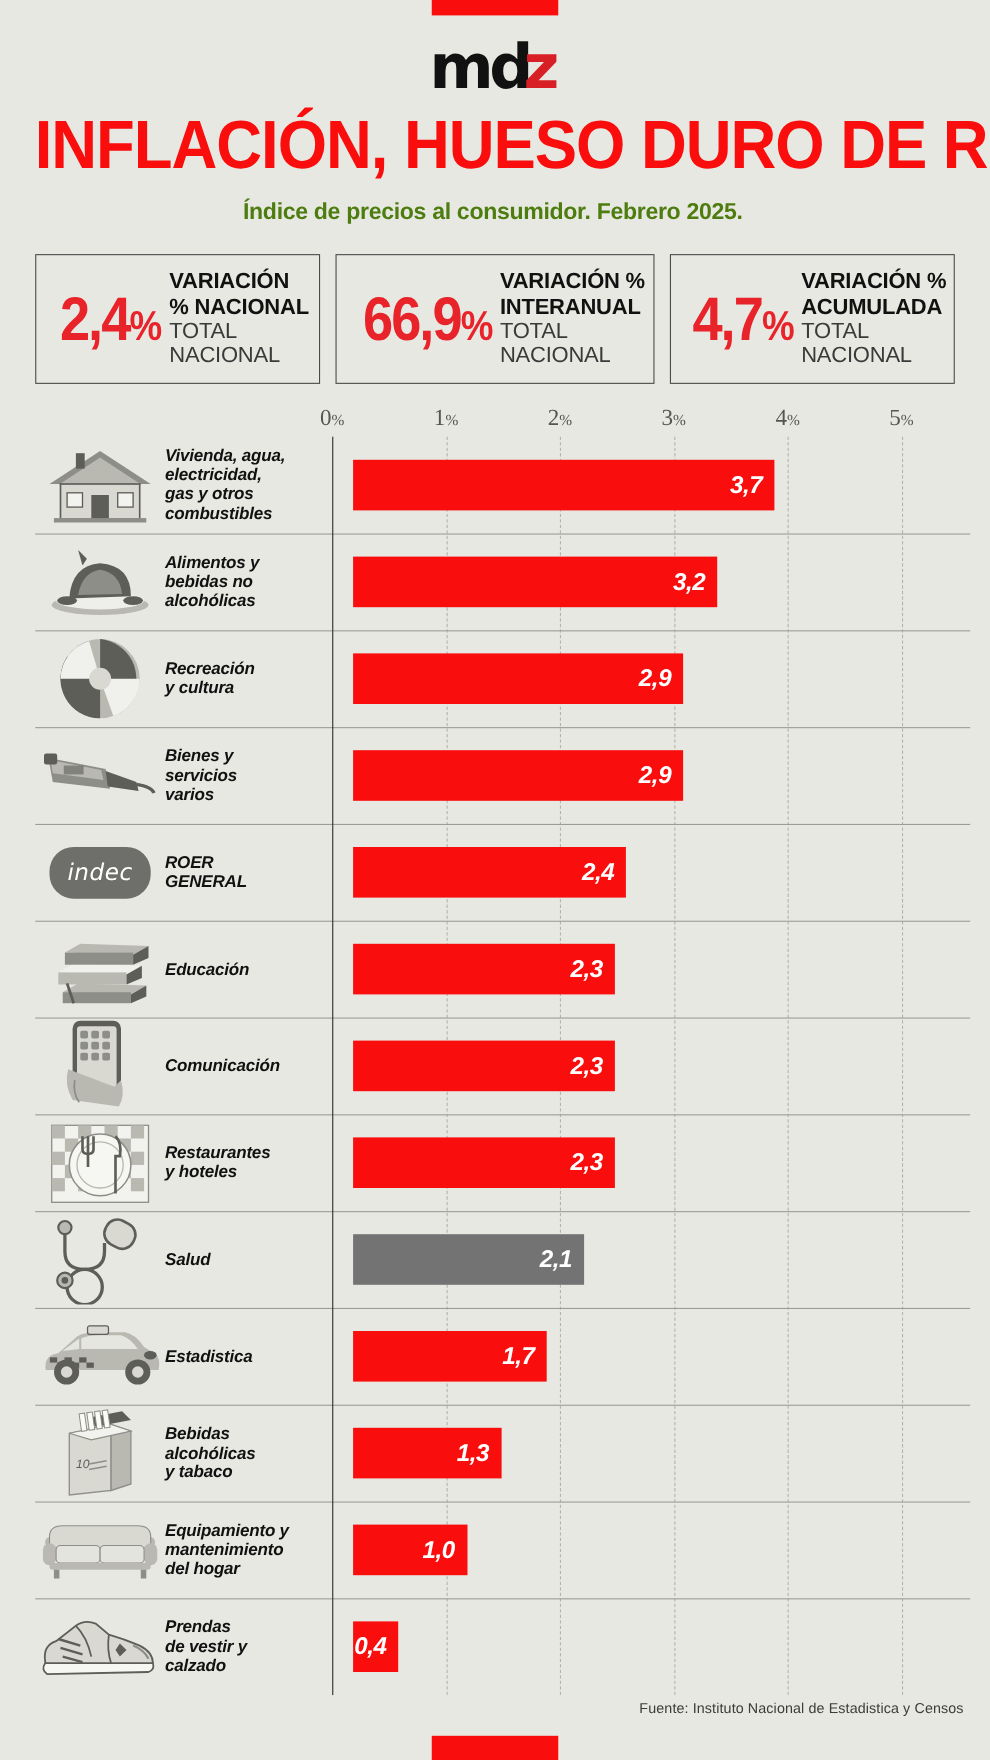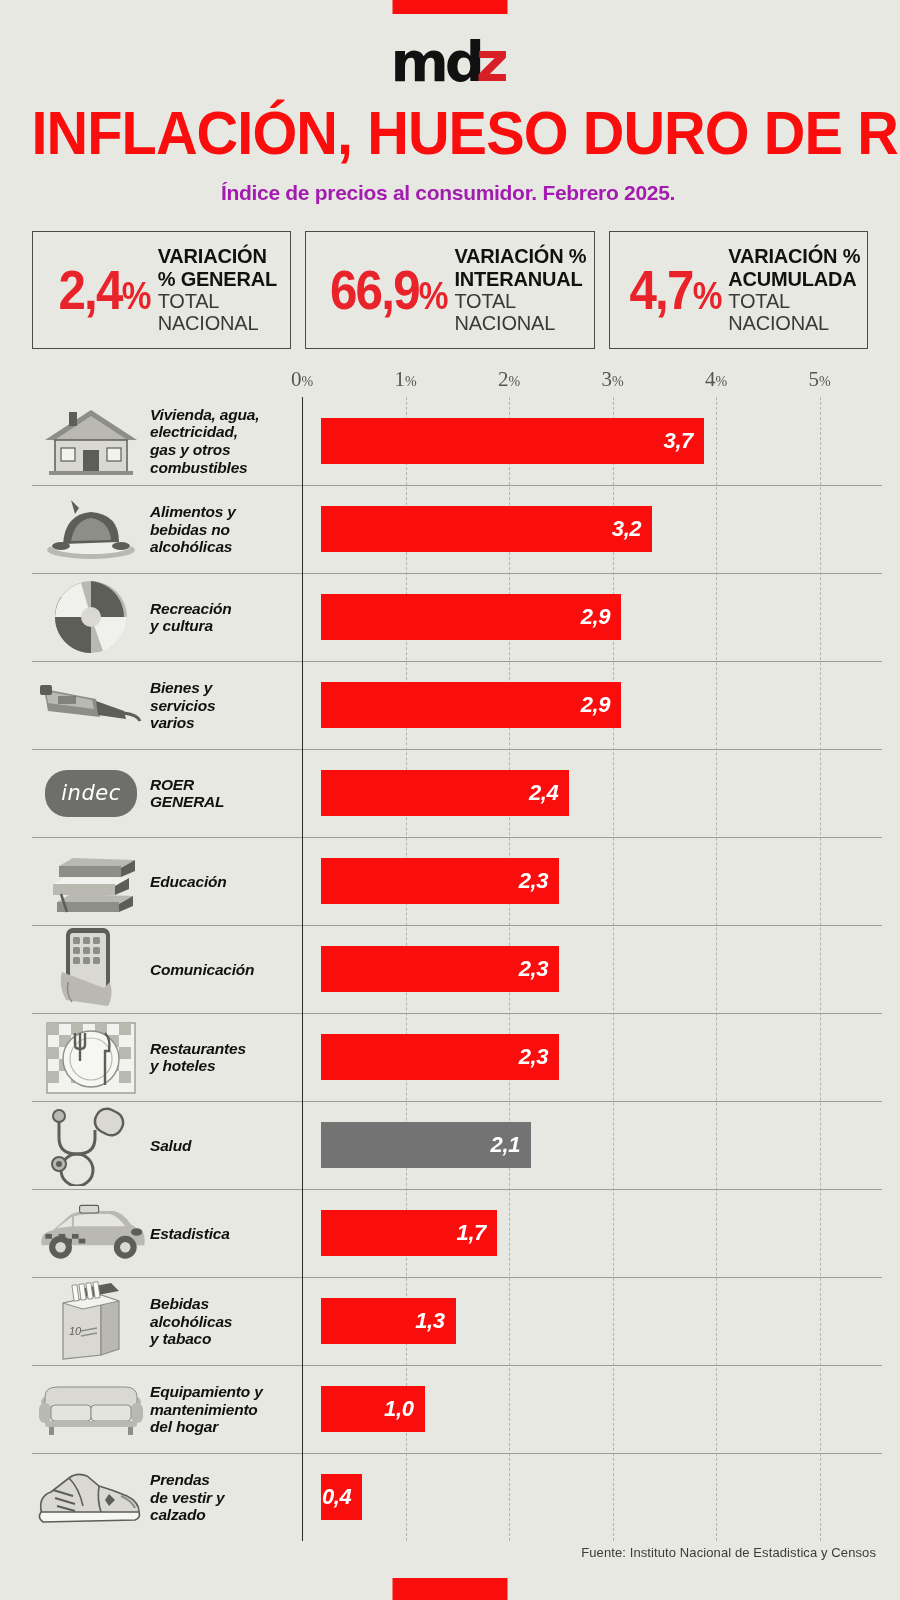--- a/index.html
+++ b/index.html
@@ -60,21 +60,21 @@
     letter-spacing: -1px;
     color: #fa0d0d;
     transform: scaleX(0.93);
     white-space: nowrap;
   }
   .subhead {
     margin: 18px 4px 0 0;
     text-align: center;
     font-size: 21px;
     font-weight: 700;
-    color: #a21caf;
+    color: #4d7c0f;
     letter-spacing: -0.3px;
   }
 
   
   .stats {
     display: flex;
     gap: 14px;
     margin: 26px 32px 0 32px;
   }
   .stat-box {
@@ -247,21 +247,21 @@
   </div>
   <h1 class="headline">INFLACIÓN, HUESO DURO DE ROER</h1>
   <div class="subhead">Índice de precios al consumidor. Febrero 2025.</div>
 </div>
 
 <div class="stats">
   <div class="stat-box">
     <div class="stat-value"><span>2,4</span><span class="pct">%</span></div>
     <div class="stat-text">
       <span class="strong">VARIACIÓN</span>
-      <span class="strong">% GENERAL</span>
+      <span class="strong">% NACIONAL</span>
       <span class="light">TOTAL</span>
       <span class="light">NACIONAL</span>
     </div>
   </div>
   <div class="stat-box wide">
     <div class="stat-value"><span>66,9</span><span class="pct">%</span></div>
     <div class="stat-text">
       <span class="strong">VARIACIÓN %</span>
       <span class="strong">INTERANUAL</span>
       <span class="light">TOTAL</span>

